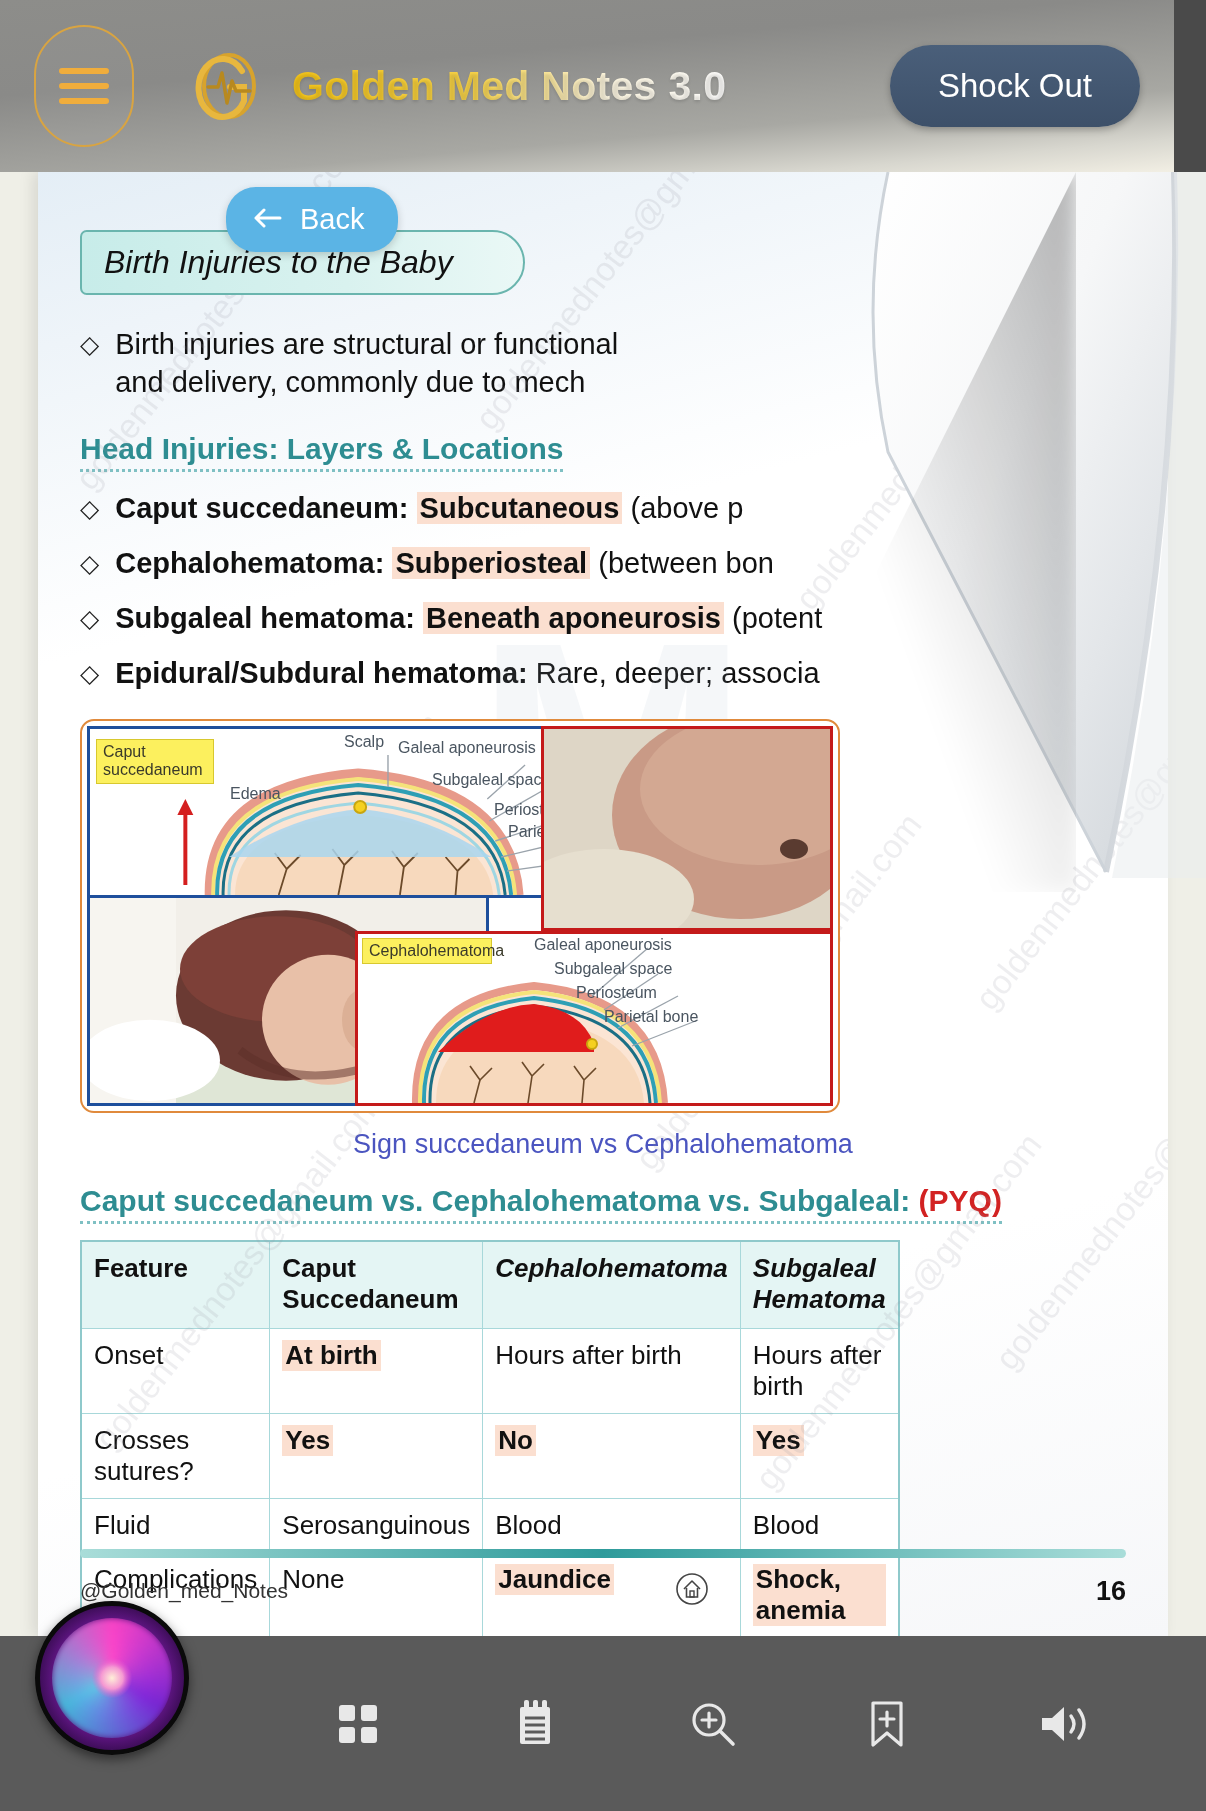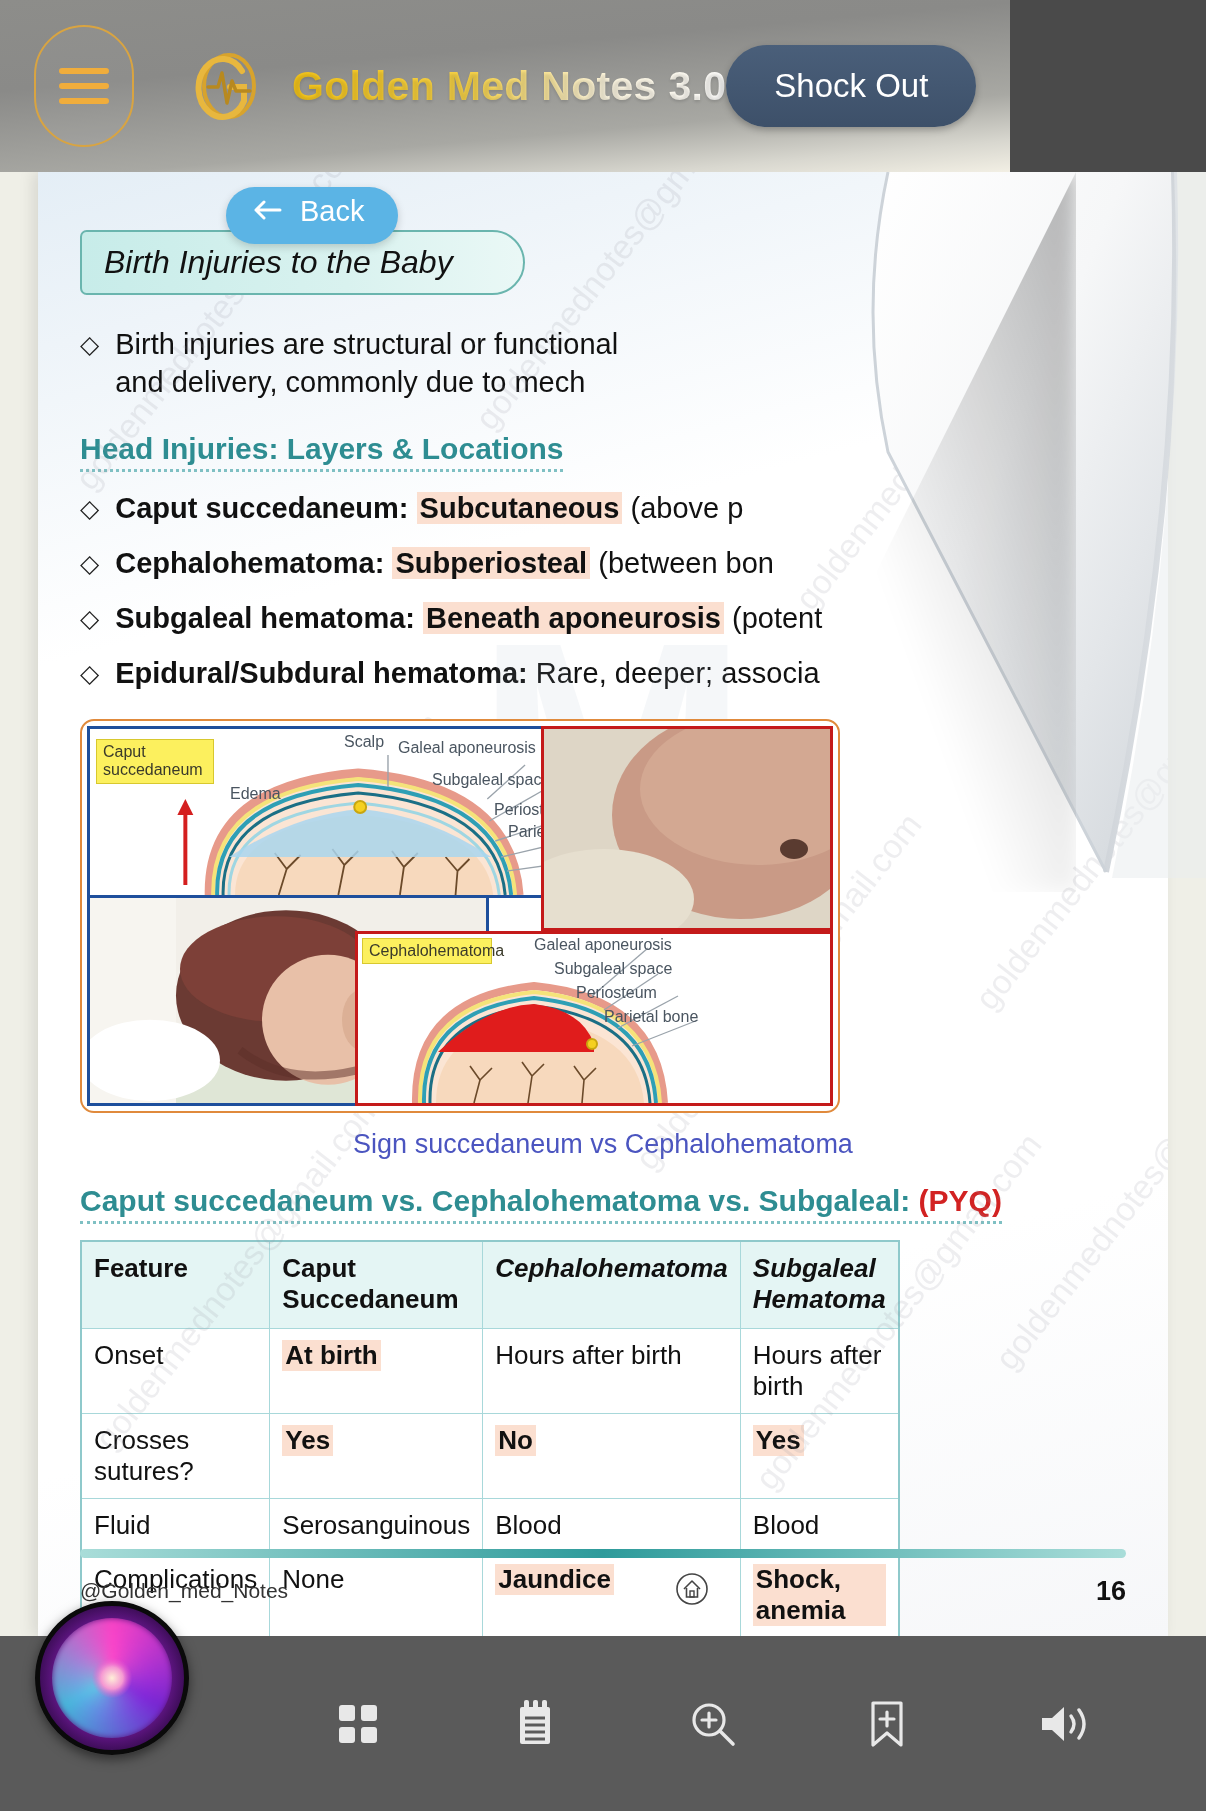--- a/index.html
+++ b/index.html
@@ -7,21 +7,21 @@
   body {
     font-family: "Liberation Sans", sans-serif;
     background: #4a4a4a;
     overflow: hidden;
     position: relative;
   }
   .app { position: relative; width: 1206px; height: 1811px; overflow: hidden; }
 
   
   .header {
-    position: absolute; top: 0; left: 0; width: 1010px; height: 172px;
+    position: absolute; top: 0; left: 0; width: 1174px; height: 172px;
     background: linear-gradient(175deg, #8d8d8a 0%, #8a8a88 35%, #a8a8a3 70%, #d8d7cf 88%, #f2efe4 100%);
     display: flex; align-items: center; padding: 0 34px;
     z-index: 40;
   }
   .hamburger-wrap {
     width: 100px; height: 122px; border: 2px solid #d9a441; border-radius: 50px;
     display: flex; align-items: center; justify-content: center; flex: 0 0 auto;
     background: rgba(255,255,255,0.04);
   }
   .hamburger { width: 50px; height: 36px; display: flex; flex-direction: column; justify-content: space-between; }
@@ -163,21 +163,21 @@
     position: absolute; top: 0; right: 130px; width: 360px; height: 720px;
     background: linear-gradient(250deg, rgba(0,0,0,0.28) 0%, rgba(0,0,0,0.0) 55%);
     clip-path: polygon(100% 0, 100% 100%, 0 100%);
     filter: blur(10px);
   }
 
   
   .back-btn {
     position: absolute; left: 226px; top: 15px; z-index: 60;
     background: #5bb4e5; color: #fff; border: none; border-radius: 30px;
-    padding: 8px 34px 16px 26px; font-size: 29px;
+    padding: 16px 34px 16px 26px; font-size: 29px;
     display: flex; align-items: center; gap: 18px; cursor: pointer;
     box-shadow: 0 3px 8px rgba(0,0,0,0.18);
   }
 
   
   .bottombar {
     position: absolute; left: 0; bottom: 0; width: 1206px; height: 175px;
     background: #5a5a5a; display: flex; align-items: center; z-index: 50;
   }
   .avatar {

